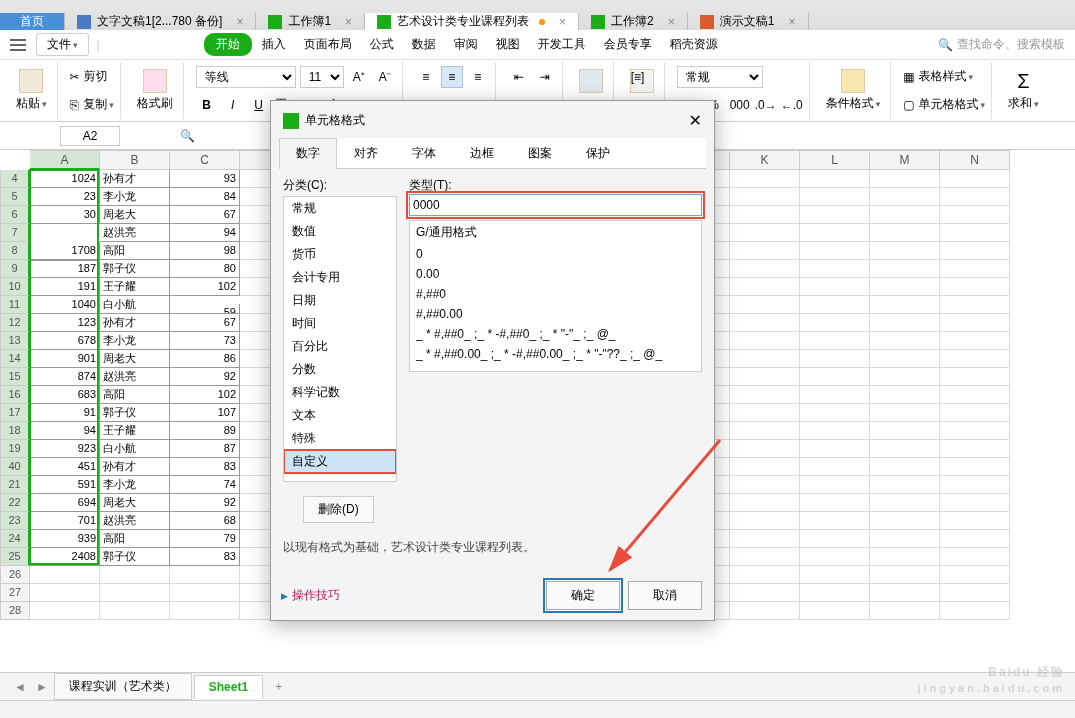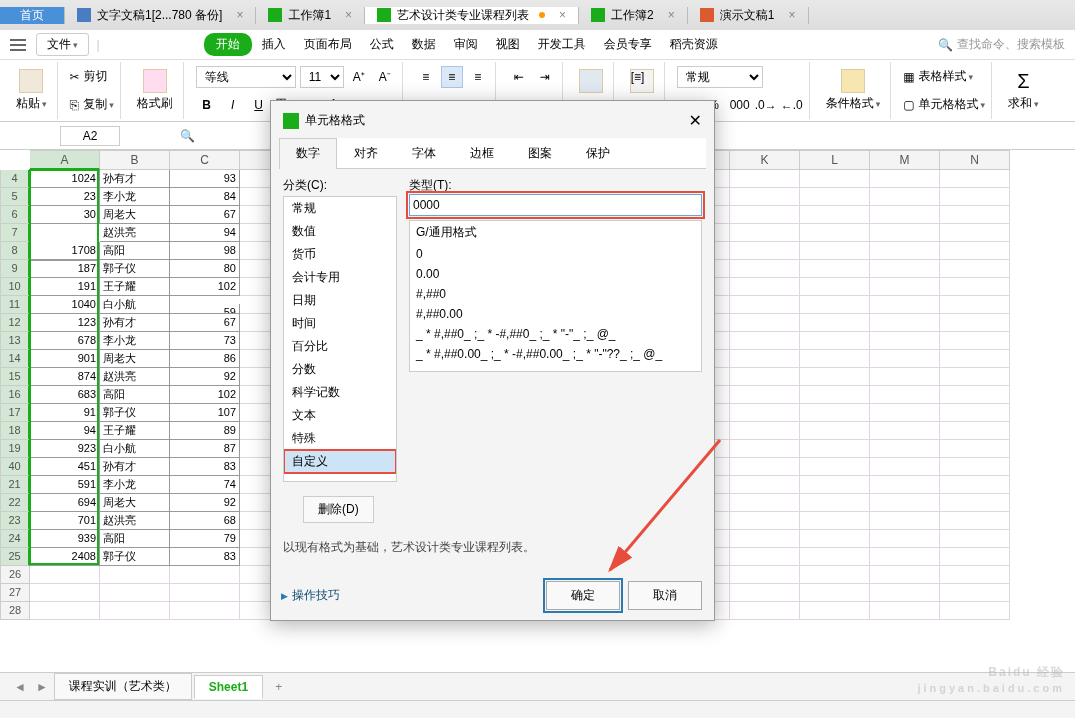--- a/index.html
+++ b/index.html
@@ -1,17 +1,17 @@
 <!DOCTYPE html>
 <html><head>
 <meta charset="utf-8">
 <style>
 *{box-sizing:border-box;margin:0;padding:0;font-family:"Microsoft YaHei",sans-serif;font-size:12px}
 body{background:#fff;width:1075px;height:718px;overflow:hidden;position:relative}
-.tabs-bar{height:30px;background:linear-gradient(#e8e8e8,#ddd);display:flex;align-items:center}
+.tabs-bar{height:30px;background:linear-gradient(#e8e8e8,#ddd);display:flex;align-items:flex-end}
 .tab{display:flex;align-items:center;padding:0 12px;border-right:1px solid #bbb;gap:6px;cursor:pointer;position:relative}
 .tab.home{background:#4a90d9;color:#fff;padding:0 20px}
 .tab.active{background:#fff}
 .tab .ico{width:14px;height:14px;display:inline-block}
 .ico-w{background:#4a7cc4}
 .ico-s{background:#1aad19}
 .ico-p{background:#d95b2f}
 .tab .dot{width:6px;height:6px;border-radius:50%;background:#f90;margin-left:4px}
 .tab .close{margin-left:8px;color:#888}
 .menubar{height:30px;display:flex;align-items:center;padding:0 10px;gap:2px;border-bottom:1px solid #ddd}
@@ -66,21 +66,21 @@
 .cat-item{padding:3px 8px;cursor:pointer}
 .cat-item.active{background:#cde4f7}
 .right-col{flex:1}
 .sample-box{border:1px solid #ccc;padding:6px;margin-bottom:8px;height:52px}
 .type-input{width:100%;border:1px solid #6aa6de;padding:3px;background:#fff;outline:2px solid #e74c3c;outline-offset:1px}
 .type-list{border:1px solid #ccc;background:#fff;height:152px;overflow-y:scroll;margin-top:4px}
 .type-item{padding:3px 6px;cursor:pointer}
 .del-btn{margin-top:8px;padding:4px 14px;border:1px solid #ccc;background:#f9f9f9}
 .desc{margin:8px 4px;color:#444}
 .dlg-footer{position:absolute;bottom:10px;left:10px;right:12px;display:flex;align-items:center}
-.tips{color:#0c4a6e;cursor:pointer;display:flex;align-items:center;gap:4px}
+.tips{color:#be185d;cursor:pointer;display:flex;align-items:center;gap:4px}
 .tips::before{content:"▶";font-size:9px;color:#2a7ab0}
 .btn{padding:5px 24px;border:1px solid #aaa;background:#f9f9f9;margin-left:8px;cursor:pointer}
 .btn.primary{outline:2px solid #2a7ab0;outline-offset:1px}
 .arrow{position:absolute;pointer-events:none}
 .watermark{position:absolute;right:10px;bottom:24px;color:rgba(180,180,180,.5);font-size:22px;font-weight:bold;text-align:right;letter-spacing:2px;pointer-events:none}
 .watermark .sm{font-size:11px;letter-spacing:3px;display:block}
 </style>
 </head>
 <body>
 

